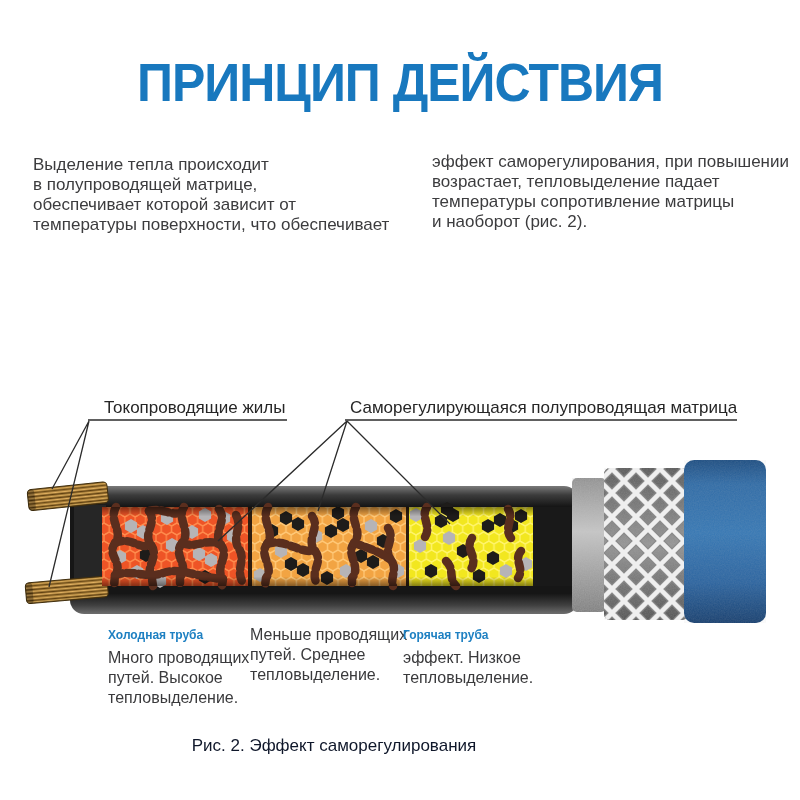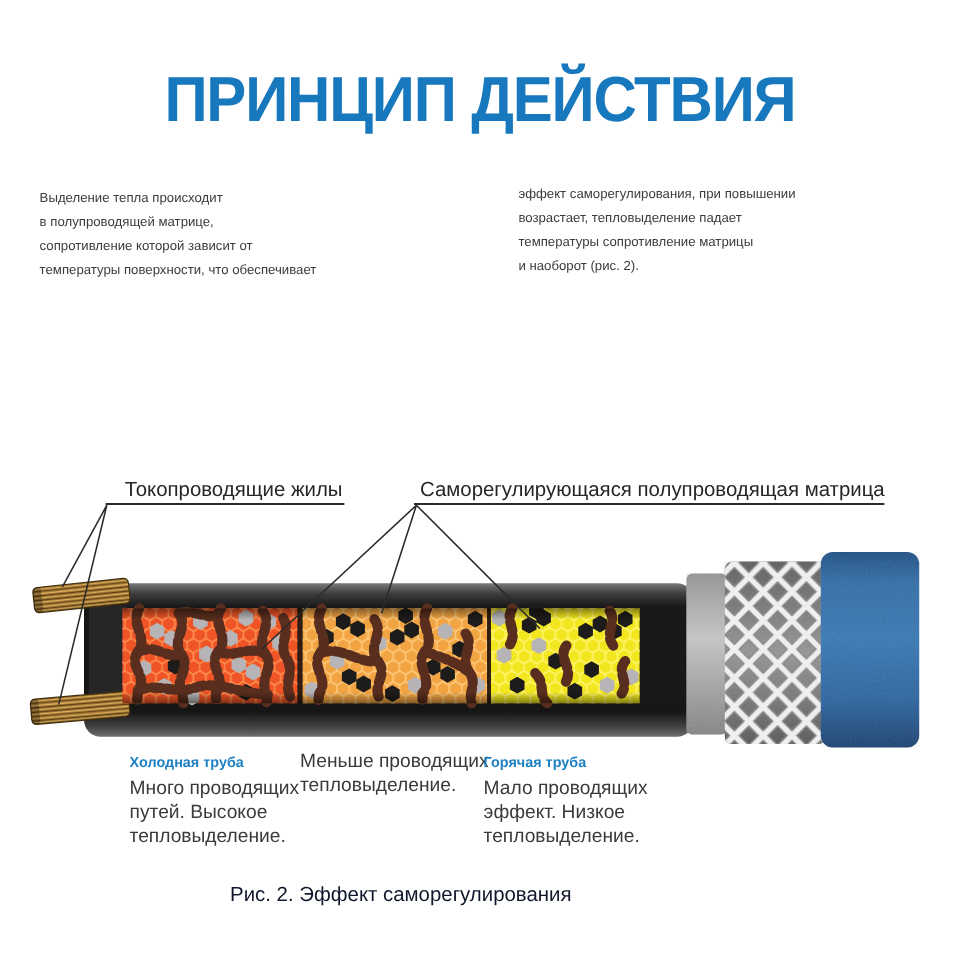--- a/index.html
+++ b/index.html
@@ -1,21 +1,21 @@
 <!DOCTYPE html>
 <html><head>
 <meta charset="utf-8">
 <style>
   html,body{margin:0;padding:0;background:#ffffff;}
   .page{position:relative;width:800px;height:800px;background:#ffffff;overflow:hidden;
         font-family:"Liberation Sans", sans-serif;color:#3b3b3d;}
   .title{position:absolute;left:0;top:52px;width:800px;text-align:center;
          font-size:50px;font-weight:800;letter-spacing:-1px;color:#1878be;
          transform:scaleY(1.06);transform-origin:top center;white-space:nowrap;}
-  .para{position:absolute;font-size:11px;line-height:20px;color:#3c3c3e;}
+  .para{position:absolute;font-size:17px;line-height:20px;color:#3c3c3e;}
   .para span{display:block;white-space:nowrap;}
   .para-left{left:33px;top:155px;}
   .para-right{left:432px;top:152px;}
   .diagram-svg{position:absolute;left:0;top:385px;}
   .legend-col{position:absolute;top:625px;font-size:16px;line-height:20px;color:#3a3a3c;}
   .legend-col .lg-title{font-size:12px;font-weight:700;color:#1e80c2;margin-bottom:3px;white-space:nowrap;}
   .legend-col span{display:block;white-space:nowrap;}
   .col1{left:108px;} .col2{left:250px;} .col3{left:403px;}
   .caption{position:absolute;left:0;top:736px;width:668px;text-align:center;
            font-size:17px;color:#0f172a;}
@@ -24,21 +24,21 @@
 </head>
 <body>
 
 <div class="page">
 
   <div class="title">ПРИНЦИП ДЕЙСТВИЯ</div>
 
   <div class="para para-left">
     <span>Выделение тепла происходит</span>
     <span>в полупроводящей матрице,</span>
-    <span>сопротивление которой зависит от</span>
+    <span>обеспечивает которой зависит от</span>
     <span>температуры поверхности, что обеспечивает</span>
   </div>
 
   <div class="para para-right">
     <span>эффект саморегулирования, при повышении</span>
     <span>возрастает, тепловыделение падает</span>
     <span>температуры сопротивление матрицы</span>
     <span>и наоборот (рис. 2).</span>
   </div>
 
@@ -280,24 +280,24 @@
   </svg>
 
   <div class="legend-col col1">
     <div class="lg-title">Холодная труба</div>
     <span>Много проводящих</span>
     <span>путей. Высокое</span>
     <span>тепловыделение.</span>
   </div>
   <div class="legend-col col2">
     <span>Меньше проводящих</span>
+    <span>путей. Среднее</span>
     <span>тепловыделение.</span>
   </div>
   <div class="legend-col col3">
     <div class="lg-title">Горячая труба</div>
-    <span>Мало проводящих</span>
     <span>эффект. Низкое</span>
     <span>тепловыделение.</span>
   </div>
 
   <div class="caption">Рис. 2. Эффект саморегулирования</div>
 
 </div>
 
 </body></html>

